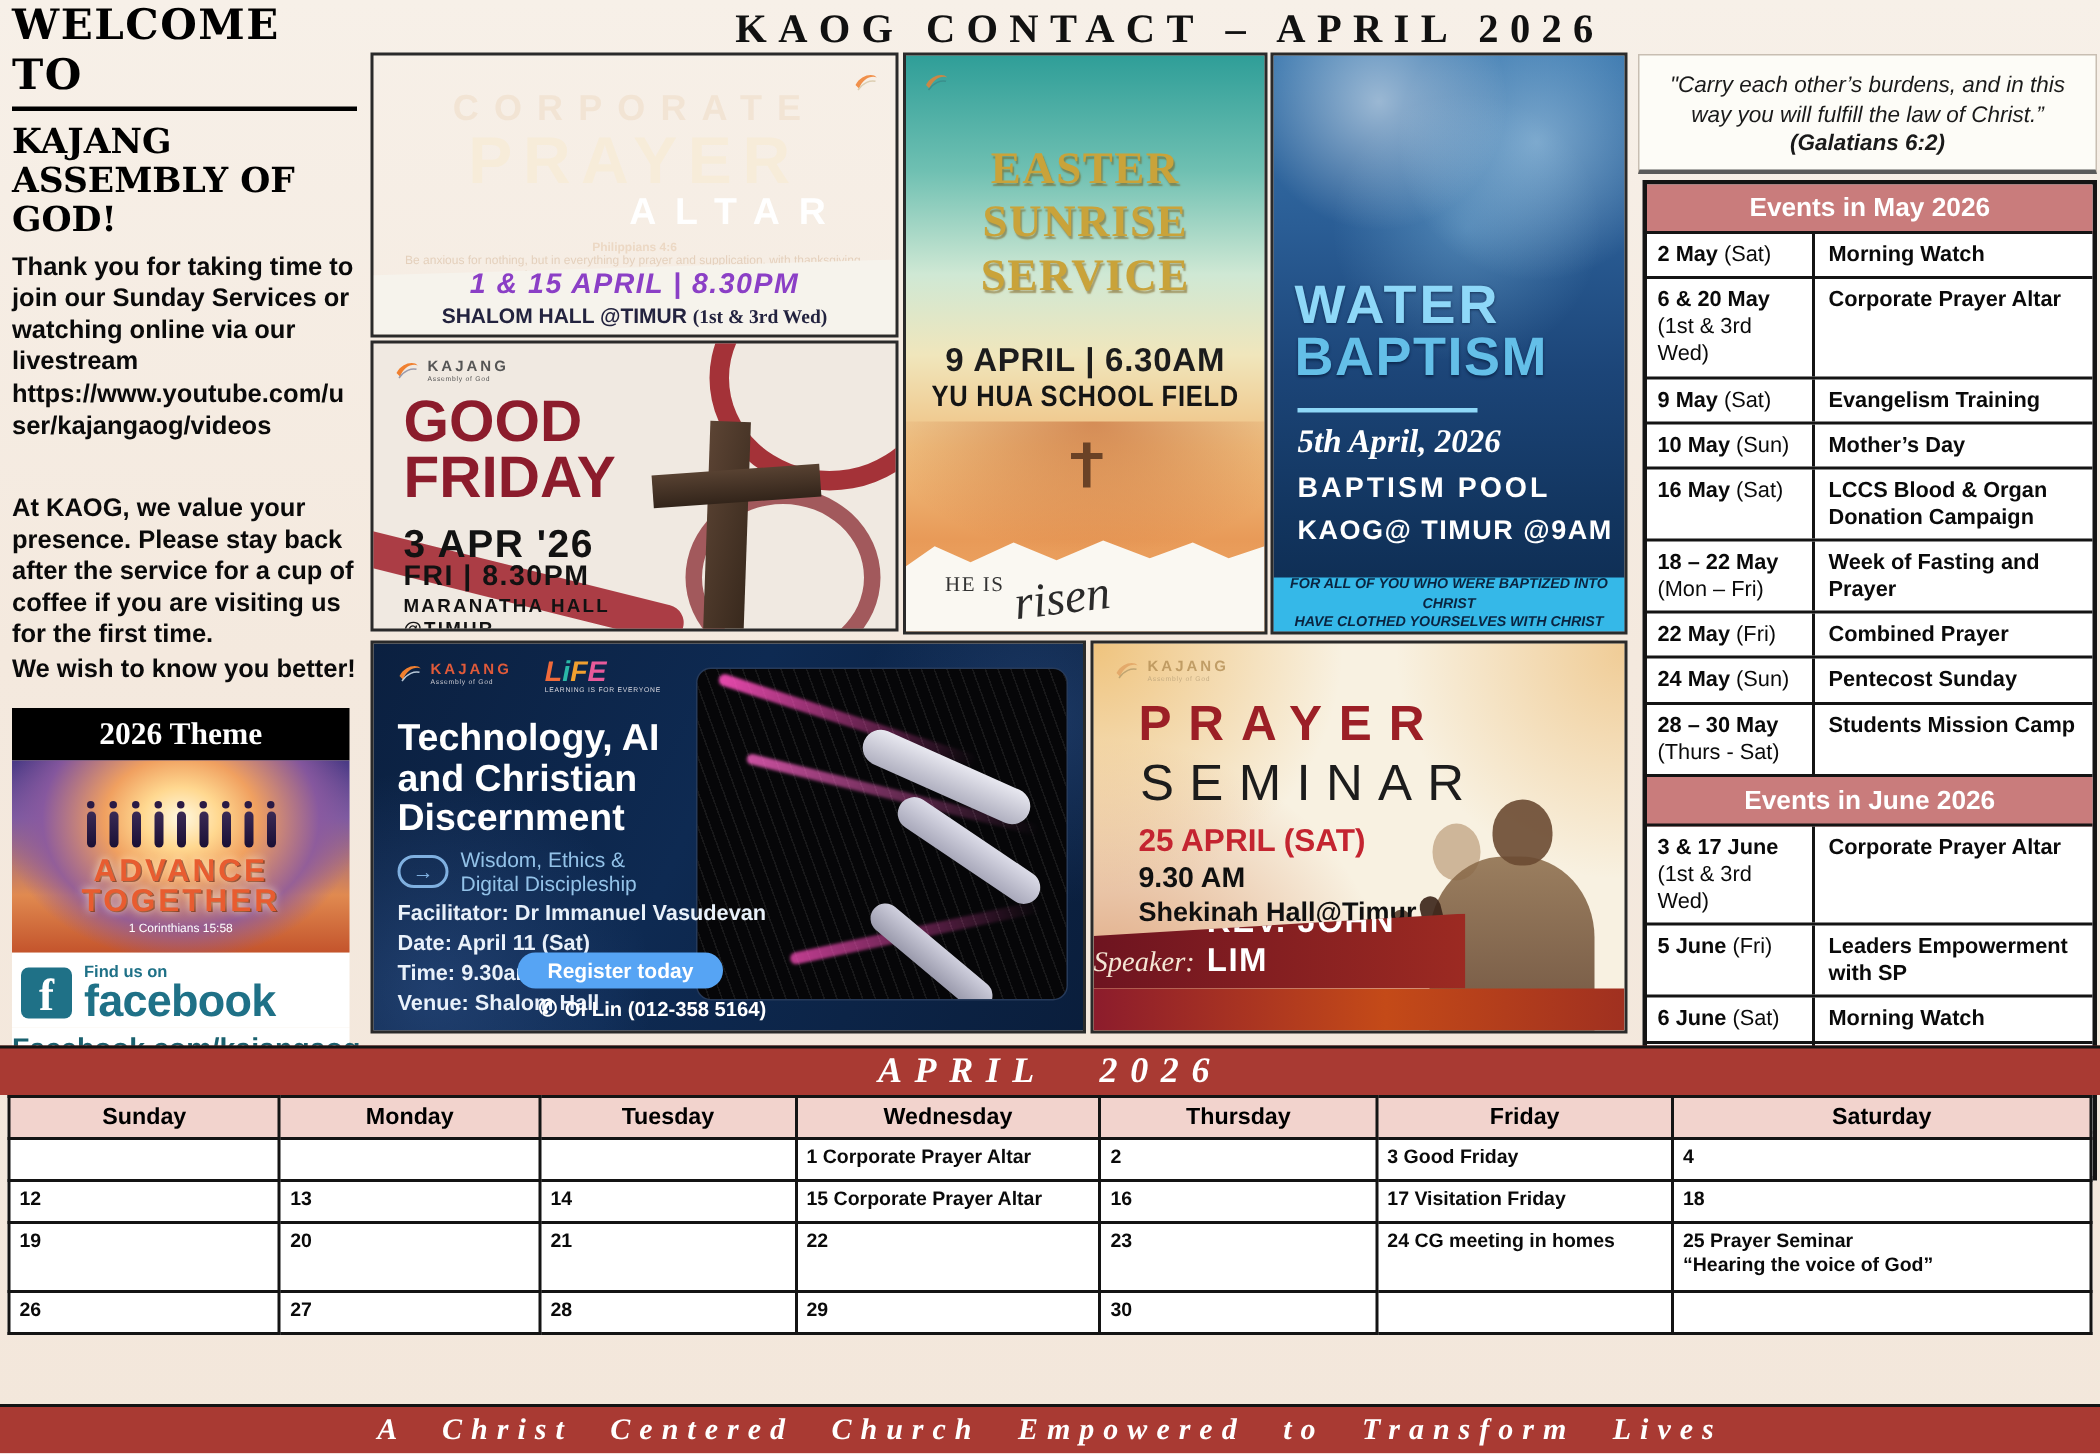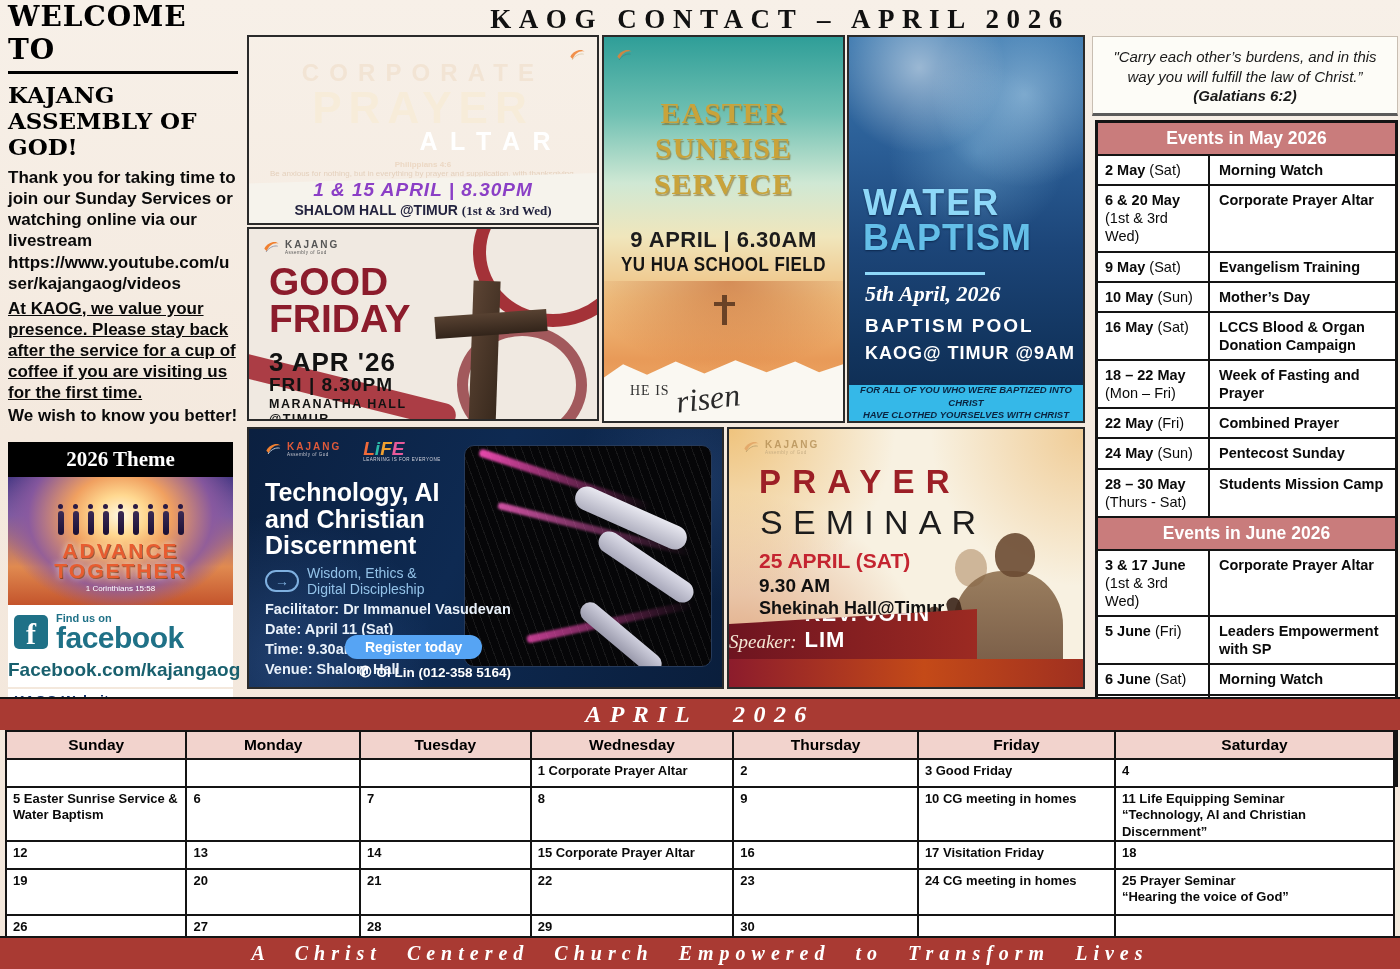--- a/index.html
+++ b/index.html
@@ -19,21 +19,21 @@
   .welcome {
     font-family:"DejaVu Serif", serif; font-weight:bold; font-size:28px;
     letter-spacing:1px; color:#000; border-bottom:3px solid #000; padding-bottom:5px;
   }
   .org-name {
     margin-top:8px; font-family:"DejaVu Serif", serif; font-weight:bold;
     font-size:23px; line-height:1.12; color:#000;
   }
   .sb-p { margin-top:8px; font-size:17px; font-weight:bold; line-height:1.24; color:#0a0a0a; }
   .sb-url { font-size:17px; font-weight:bold; line-height:1.24; color:#0a0a0a; word-break:break-all; }
-  .sb-p.gap { margin-top:4px;text-decoration:underline; }
+  .sb-p.gap { margin-top:34px; }
   
   .theme-box { margin-top:16px; width:225px; }
   .theme-label {
     background:#000; color:#fff; text-align:center; font-family:"Liberation Serif", serif;
     font-weight:bold; font-size:21px; padding:5px 0;
   }
   .theme-img {
     position:relative; height:128px; overflow:hidden;
     background:
       radial-gradient(ellipse at 50% 30%, #fff8e0 0%, #ffd890 16%, #f0a060 32%, rgba(140,90,160,.85) 58%, transparent 75%),
@@ -524,31 +524,20 @@
         </thead>
       <tbody>
           <tr style="height: 28px;">
             <td></td>
             <td></td>
             <td></td>
             <td>1 Corporate Prayer Altar</td>
             <td>2</td>
             <td>3  Good Friday</td>
             <td>4</td>
-          </tr>
-          <tr style="height: 46px;">
-            <td>5 Easter Sunrise Service &amp;
-    Water Baptism</td>
-            <td>6</td>
-            <td>7</td>
-            <td>8</td>
-            <td>9</td>
-            <td>10 CG meeting in homes</td>
-            <td>11 Life Equipping Seminar
-      “Technology, AI and Christian Discernment”</td>
           </tr>
           <tr style="height: 28px;">
             <td>12</td>
             <td>13</td>
             <td>14</td>
             <td>15 Corporate Prayer Altar</td>
             <td>16</td>
             <td>17 Visitation Friday</td>
             <td>18</td>
           </tr>

